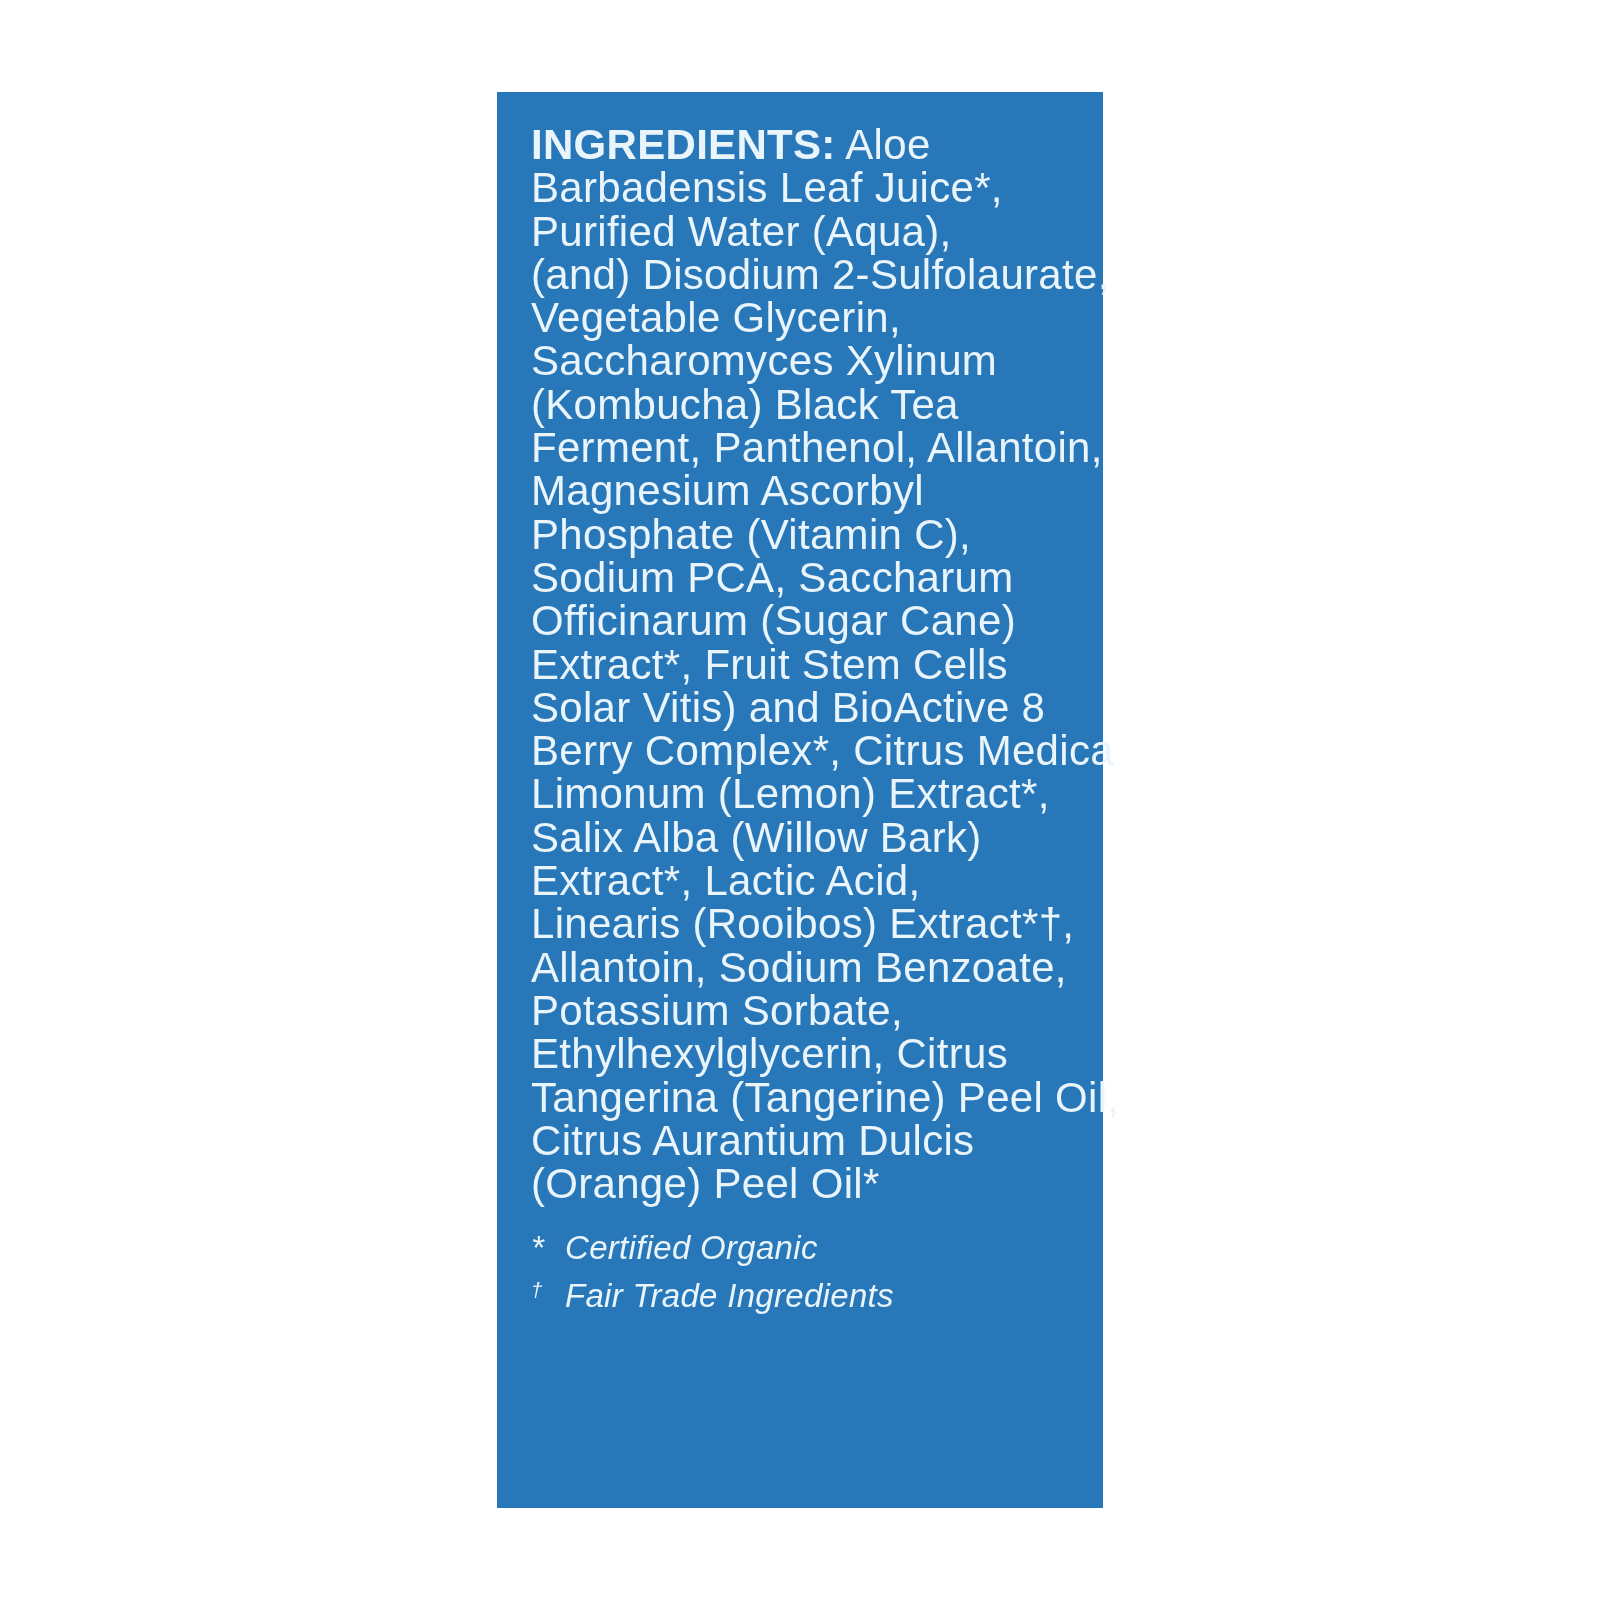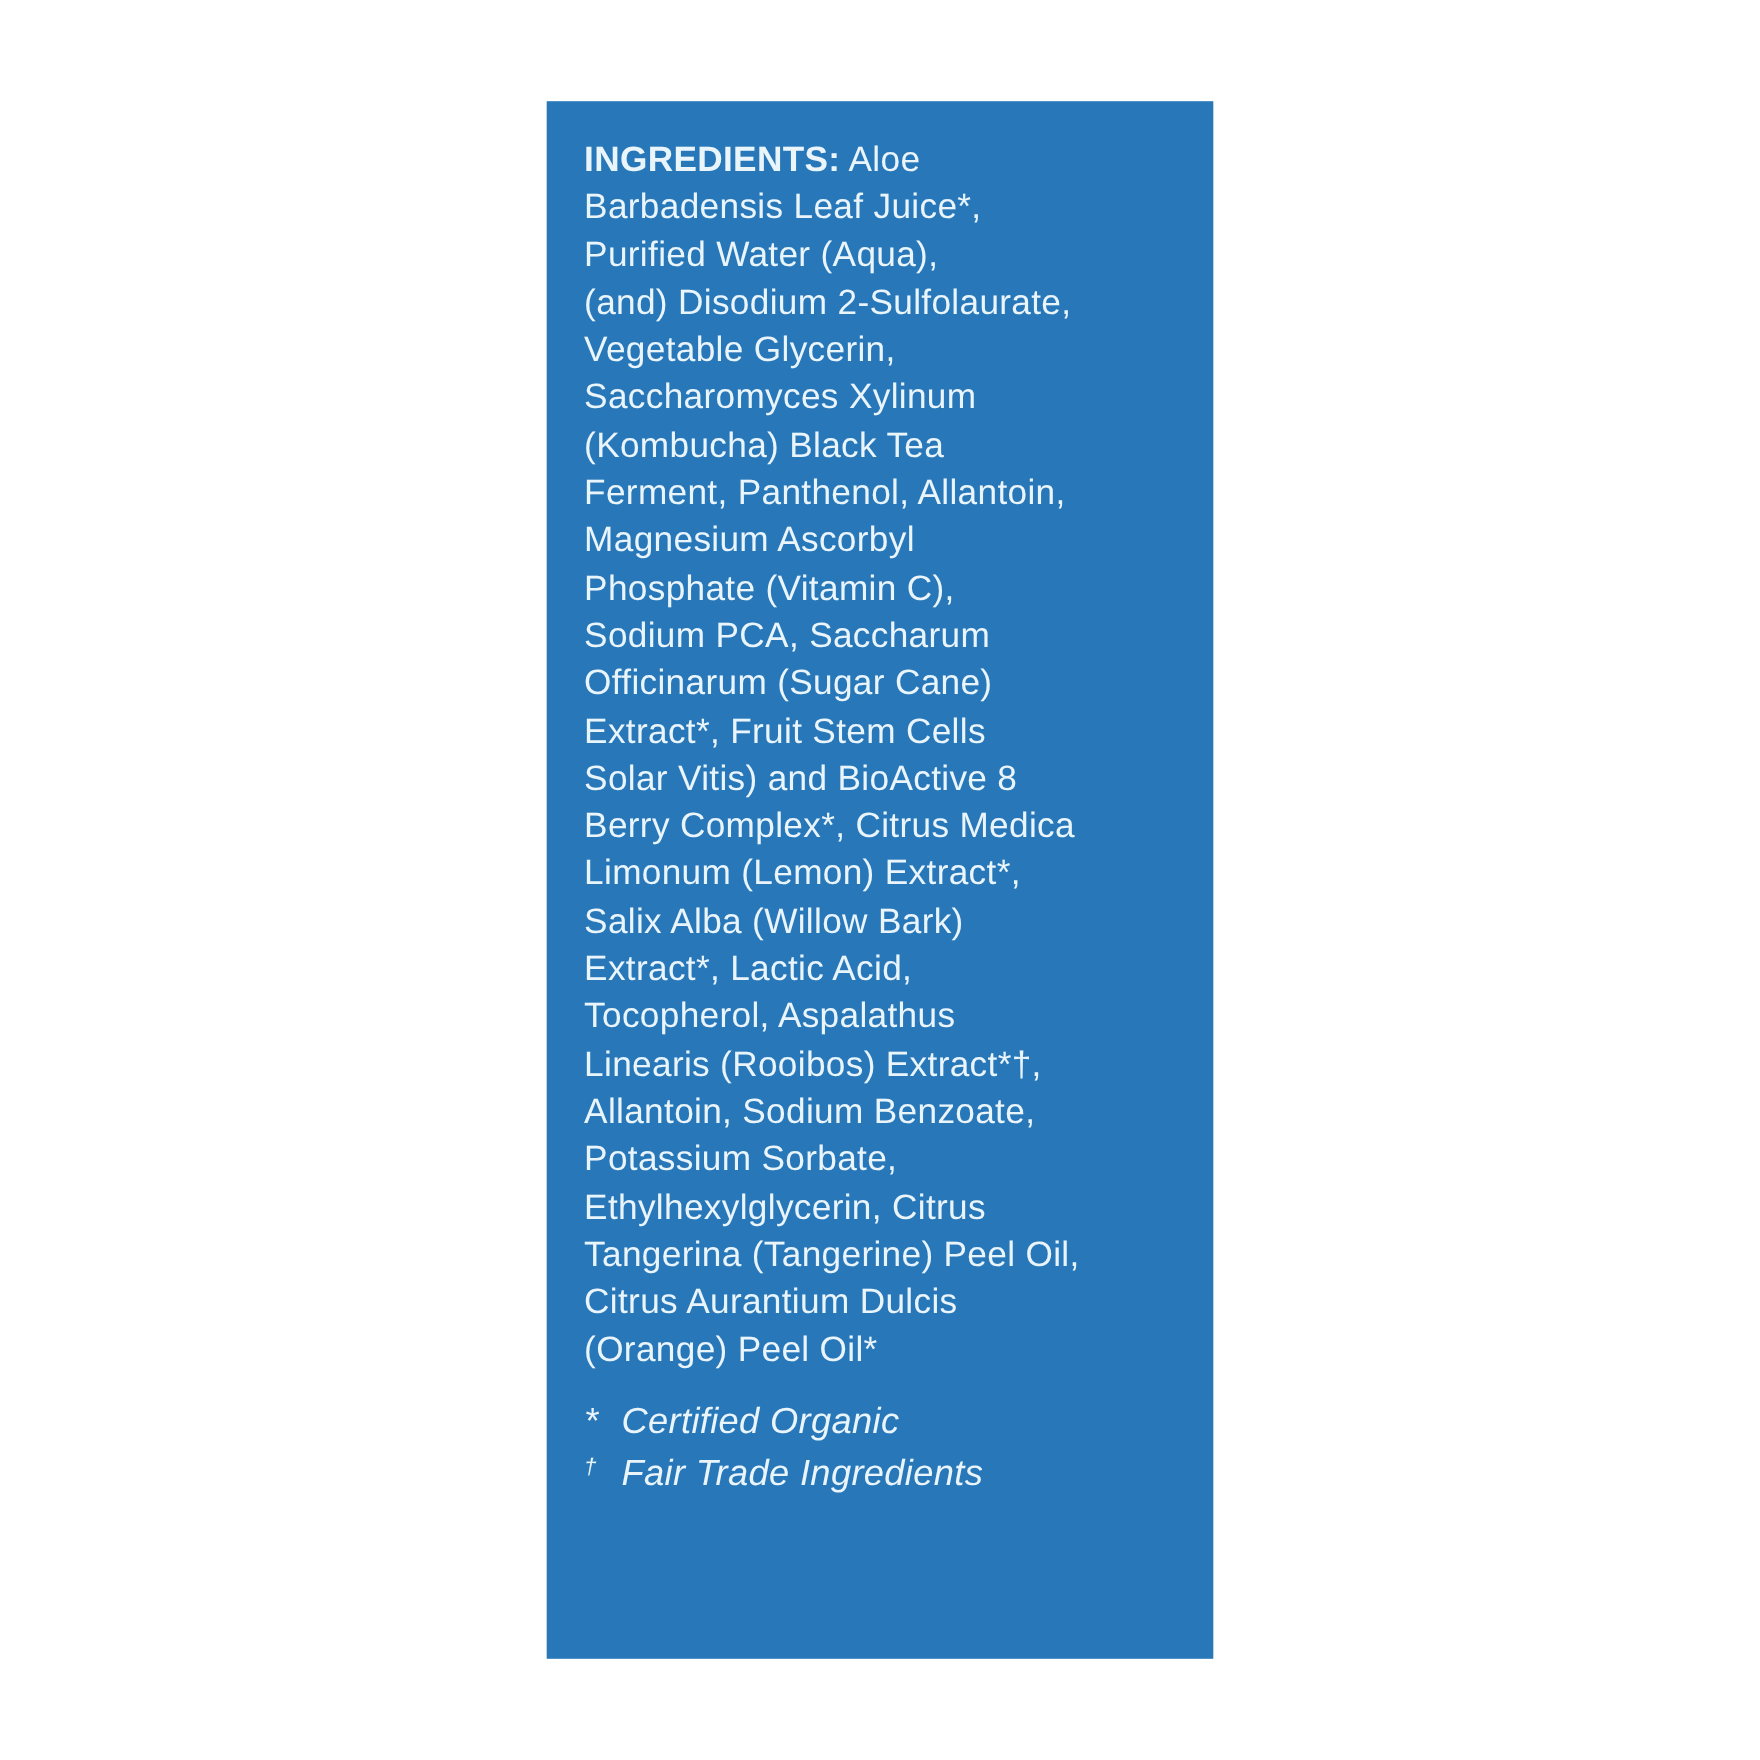--- a/index.html
+++ b/index.html
@@ -25,21 +25,21 @@
     position: absolute;
     left: 497px;
     top: 92px;
     width: 606px;
     height: 1416px;
     background: var(--panel-bg);
     color: var(--text-color);
     padding: 31px 16px 0 34px;
   }
   .ing-text {
-    font-size: 32px;
+    font-size: 42px;
     line-height: 43.3px;
     letter-spacing: 0.3px;
     white-space: nowrap;
   }
   .ing-heading {
     font-weight: bold;
   }
   .footnotes {
     margin-top: 22px;
     font-style: italic;
@@ -81,21 +81,20 @@
           <div class="ing-line">Magnesium Ascorbyl</div>
           <div class="ing-line">Phosphate (Vitamin C),</div>
           <div class="ing-line">Sodium PCA, Saccharum</div>
           <div class="ing-line">Officinarum (Sugar Cane)</div>
           <div class="ing-line">Extract*, Fruit Stem Cells</div>
           <div class="ing-line">Solar Vitis) and BioActive 8</div>
           <div class="ing-line">Berry Complex*, Citrus Medica</div>
           <div class="ing-line">Limonum (Lemon) Extract*,</div>
           <div class="ing-line">Salix Alba (Willow Bark)</div>
           <div class="ing-line">Extract*, Lactic Acid,</div>
-          <div class="ing-line">Tocopherol, Aspalathus</div>
           <div class="ing-line">Linearis (Rooibos) Extract*†,</div>
           <div class="ing-line">Allantoin, Sodium Benzoate,</div>
           <div class="ing-line">Potassium Sorbate,</div>
           <div class="ing-line">Ethylhexylglycerin, Citrus</div>
           <div class="ing-line">Tangerina (Tangerine) Peel Oil,</div>
           <div class="ing-line">Citrus Aurantium Dulcis</div>
           <div class="ing-line">(Orange) Peel Oil*</div>
         </div>
     </div>
 

